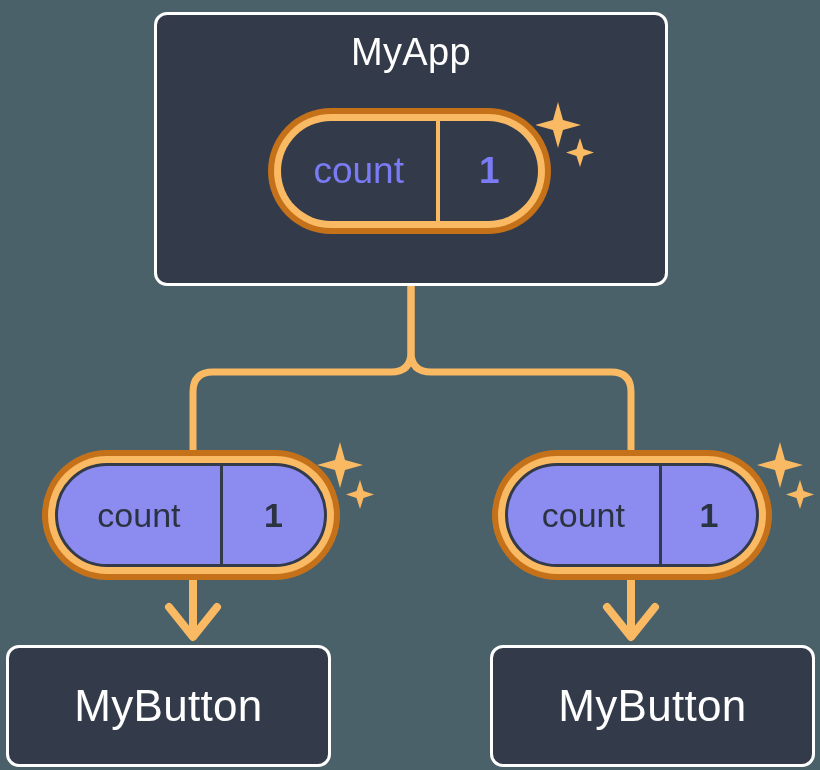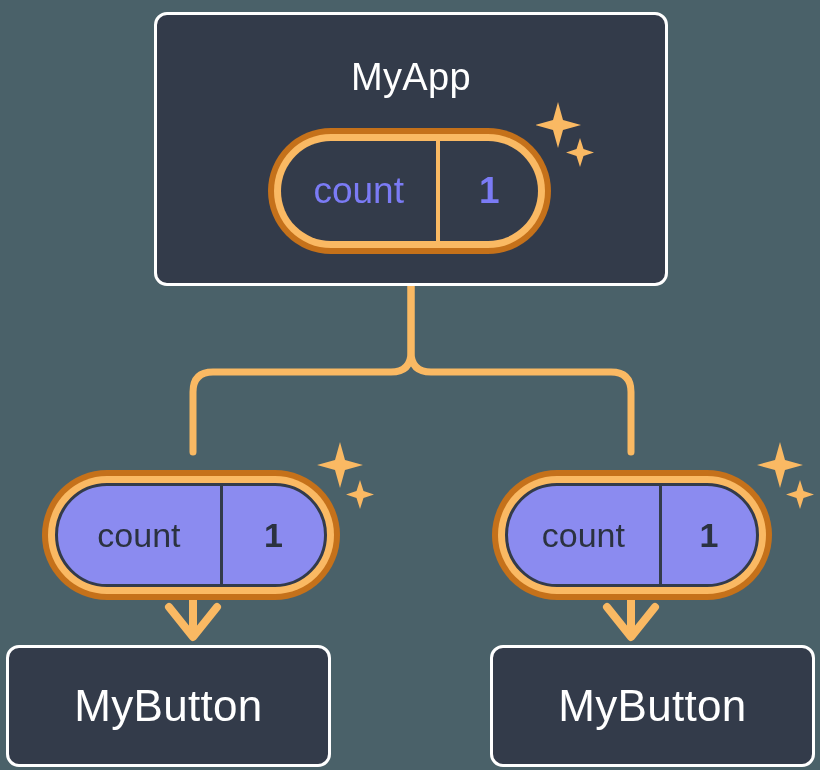--- a/index.html
+++ b/index.html
@@ -48,21 +48,21 @@
     white-space: nowrap;
   }
 
   #card-myapp {
     left: 154px;
     top: 12px;
     width: 514px;
     height: 274px;
   }
   #card-myapp .card-title {
-    margin-top: 41px;
+    margin-top: 16px;
   }
 
   .card-button {
     height: 122px;
     top: 645px;
     display: flex;
     align-items: center;
     justify-content: center;
   }
   #card-mybutton-left {
@@ -78,21 +78,20 @@
   }
 
   
   .pill {
     position: absolute;
     box-sizing: border-box;
     display: flex;
     align-items: stretch;
     border-radius: 999px;
     z-index: 3;
-    margin-top: 20px;
   }
 
   
   .pill-outer {
     box-sizing: border-box;
     width: 100%;
     height: 100%;
     border-radius: 999px;
     background: #c5711a;
     padding: 6px;

